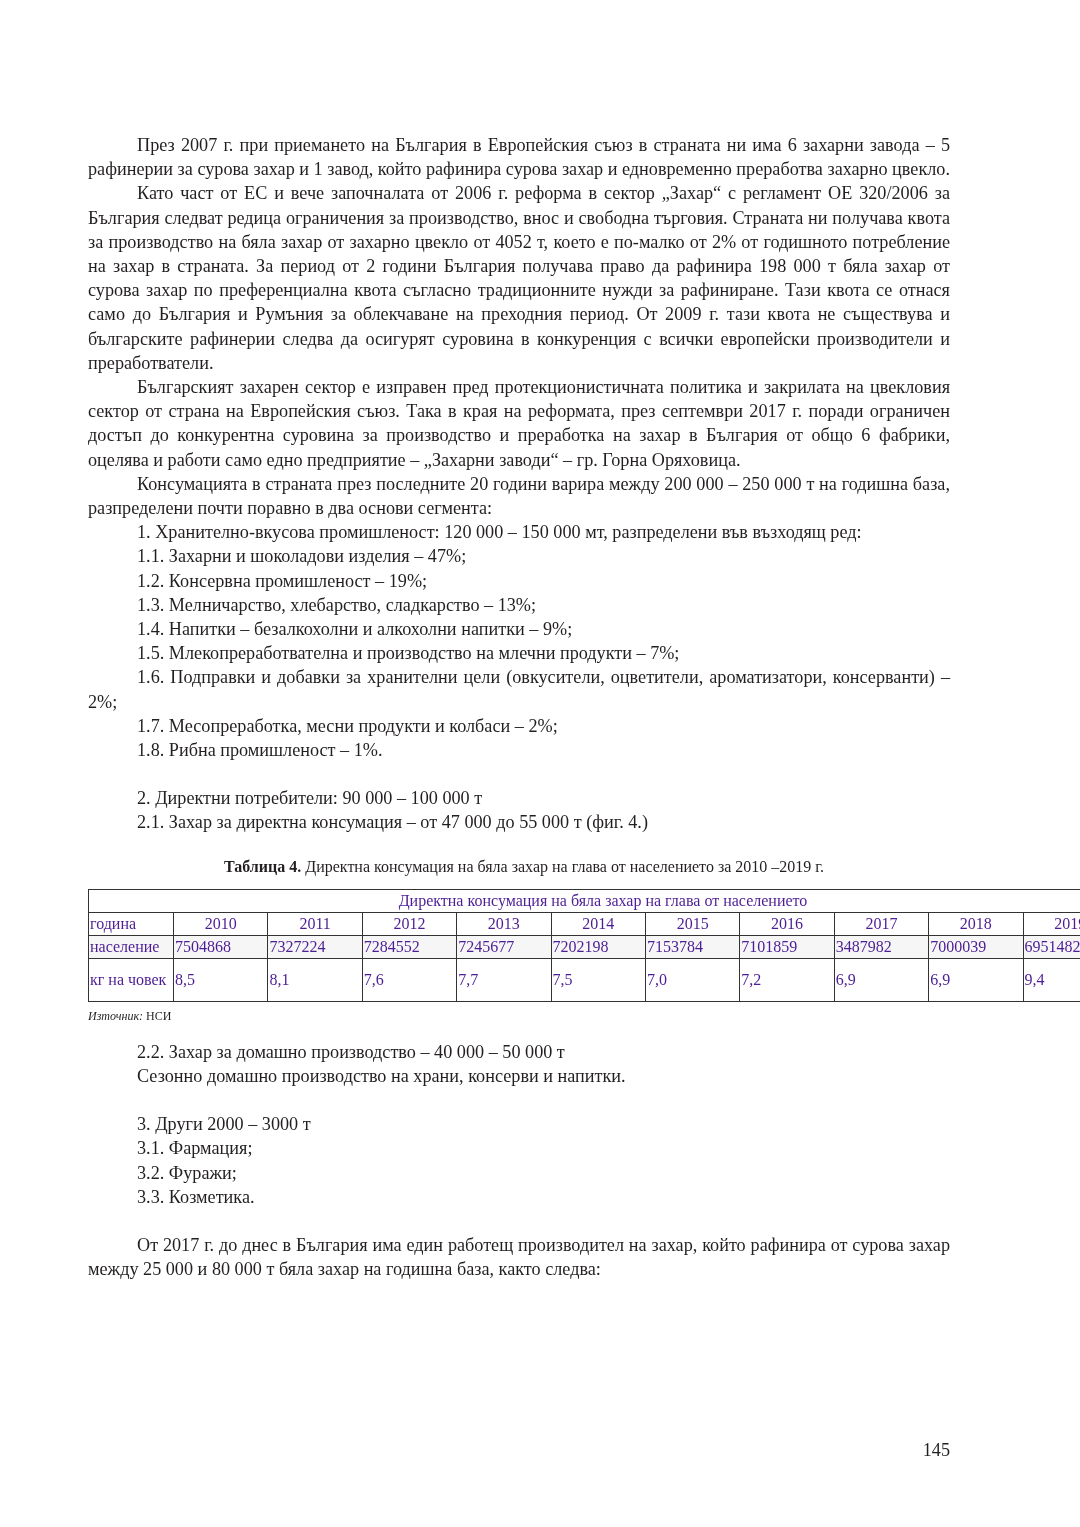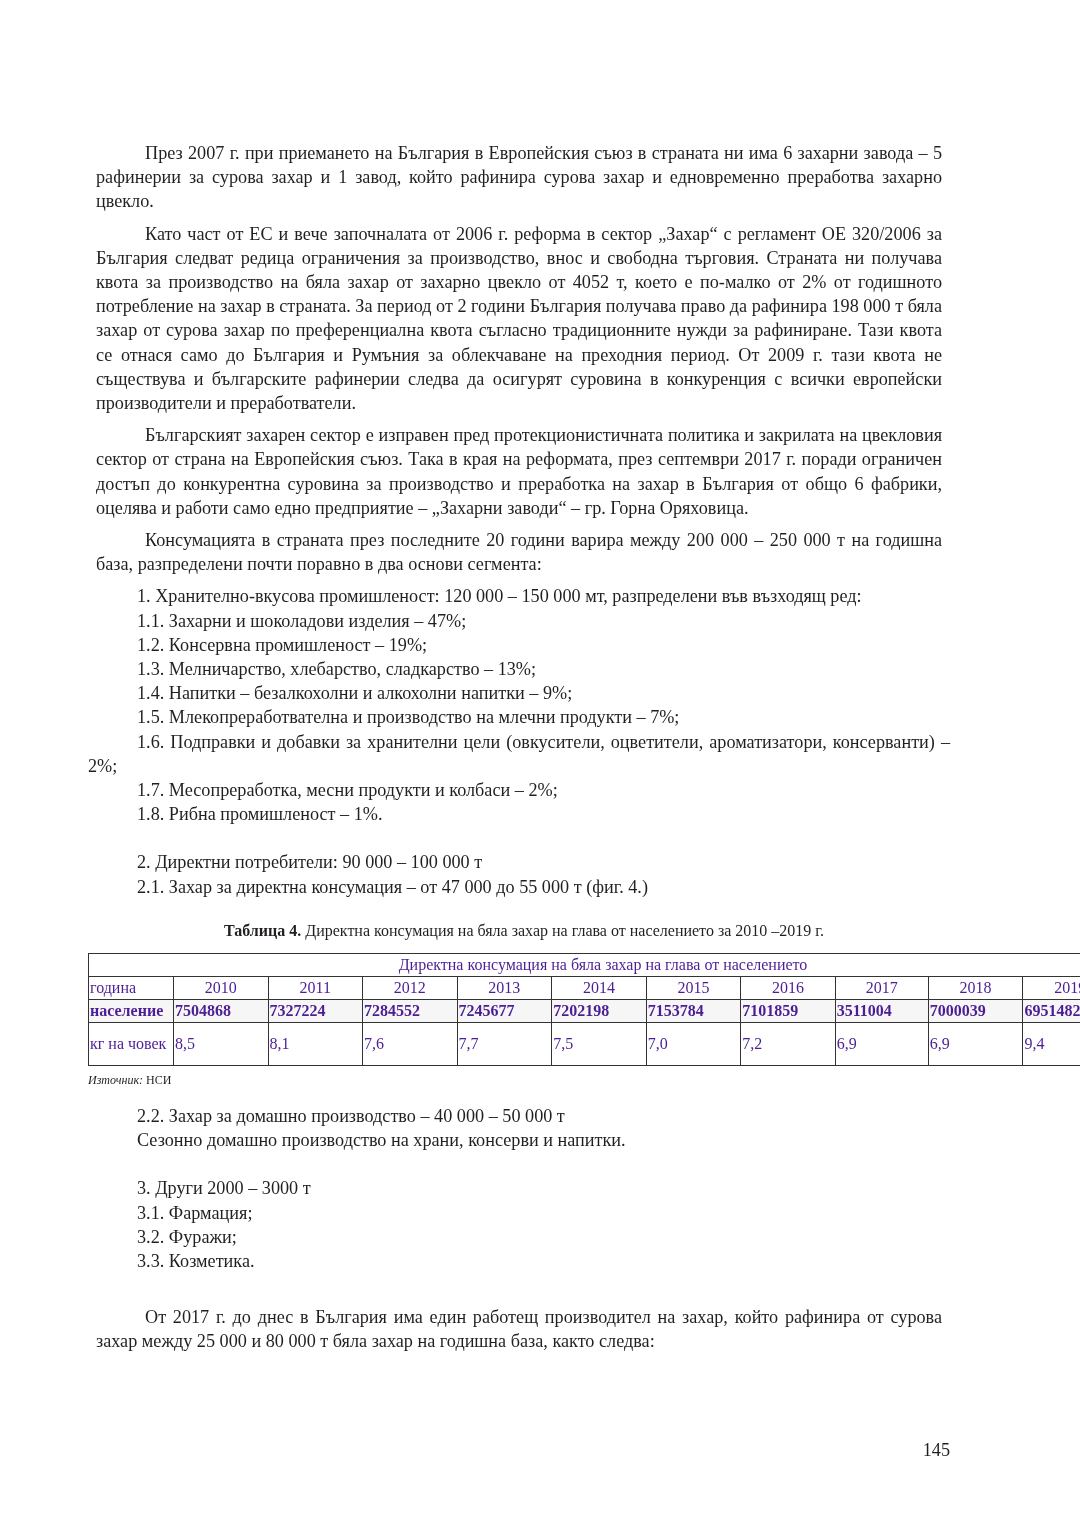--- a/index.html
+++ b/index.html
@@ -3,21 +3,21 @@
 <meta charset="utf-8">
 <style>
   html, body { margin: 0; padding: 0; background: #ffffff; }
   body {
     width: 1080px; height: 1527px; position: relative; overflow: hidden;
     font-family: "Liberation Serif", "DejaVu Serif", serif;
     color: #231f20;
   }
   .page { position: absolute; left: 88px; top: 133px; width: 862px; }
   .p {
-    font-size: 18.2px; line-height: 24.2px; margin: 8px;
+    font-size: 18.2px; line-height: 24.2px; margin: 0;
     text-align: justify;
   }
   .indent { text-indent: 49px; }
   .li { padding-left: 49px; font-size: 18.2px; line-height: 24.2px; margin: 0; }
   .li-wrap { text-indent: 49px; font-size: 18.2px; line-height: 24.2px; margin: 0; text-align: justify; }
   .gap { height: 24px; }
   .caption {
     font-size: 16px; line-height: 20px; text-align: center; margin: 0;
     padding-left: 10px;
   }
@@ -26,21 +26,21 @@
     border-collapse: collapse; width: 1030px; margin-top: 12px;
     font-family: "Liberation Serif", "DejaVu Serif", serif;
     font-size: 16px; color: #4c1d95;
   }
   table.data td {
     border: 1px solid #333; padding: 0 1px; line-height: 19px; height: 22px;
     white-space: nowrap;
   }
   table.data td.title { text-align: center; height: 22px; }
   table.data td.yr { text-align: center; }
-  table.data tr.pop td { background: #f6f6f6; font-weight: bold; }
+  table.data tr.pop td { background: #f6f6f6; }
   table.data td.lbl { width: 82px; }
   table.data tr.kg td { height: 42px; }
   table.data tr.kg td.lbl { line-height: 20px; white-space: normal; margin-left: 16px; }
   .source { font-size: 12px; line-height: 20px; margin: 4px 0 0 0; }
   .source i { font-style: italic; }
   .pagenum {
     position: absolute; right: 130px; top: 1440px;
     font-size: 18.2px;
   }
 </style>
@@ -92,21 +92,21 @@
     </tr>
     <tr class="pop">
       <td class="lbl">население</td>
       <td>7504868</td>
       <td>7327224</td>
       <td>7284552</td>
       <td>7245677</td>
       <td>7202198</td>
       <td>7153784</td>
       <td>7101859</td>
-      <td>3511004</td>
+      <td>3487982</td>
       <td>7000039</td>
       <td>6951482</td>
     </tr>
     <tr class="kg">
       <td class="lbl">кг на човек</td>
       <td>8,5</td>
       <td>8,1</td>
       <td>7,6</td>
       <td>7,7</td>
       <td>7,5</td>

